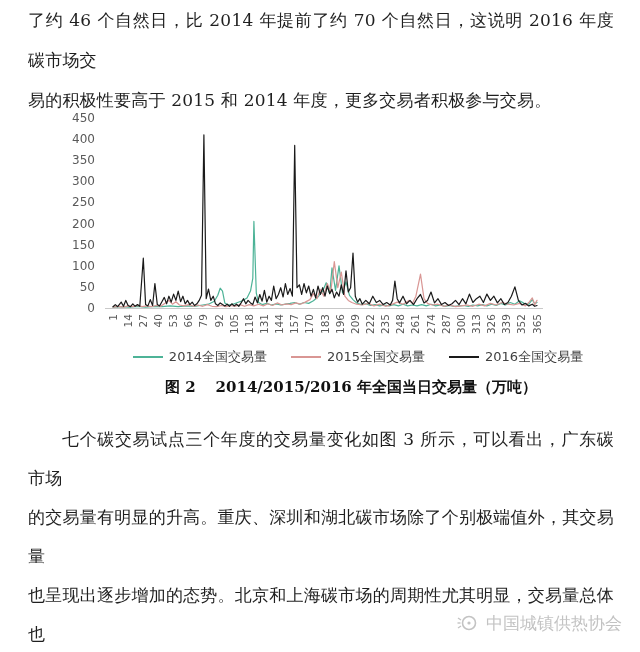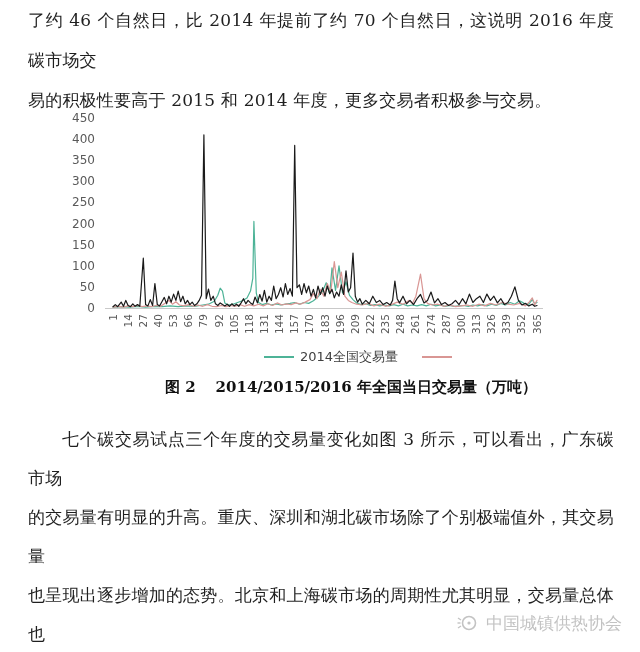--- a/index.html
+++ b/index.html
@@ -101,20 +101,25 @@
     </svg>
 </div>
 
 <div id="legend">
     <span class="legend-item">
       <span class="legend-line" style="background: rgb(77, 179, 151);"></span>
       <span>2014全国交易量</span>
     </span>
     <span class="legend-item">
       <span class="legend-line" style="background: rgb(217, 150, 148);"></span>
+      <span>2015全国交易量</span>
+    </span>
+    <span class="legend-item">
+      <span class="legend-line" style="background: rgb(26, 26, 26);"></span>
+      <span>2016全国交易量</span>
     </span>
   </div>
 
 <div id="caption">
   <span class="cap-label">图 2</span><span>2014/2015/2016 年全国当日交易量（万吨）</span>
 </div>
 
 <div id="para-bottom" class="para">七个碳交易试点三个年度的交易量变化如图 3 所示，可以看出，广东碳市场
 的交易量有明显的升高。重庆、深圳和湖北碳市场除了个别极端值外，其交易量
 也呈现出逐步增加的态势。北京和上海碳市场的周期性尤其明显，交易量总体也

